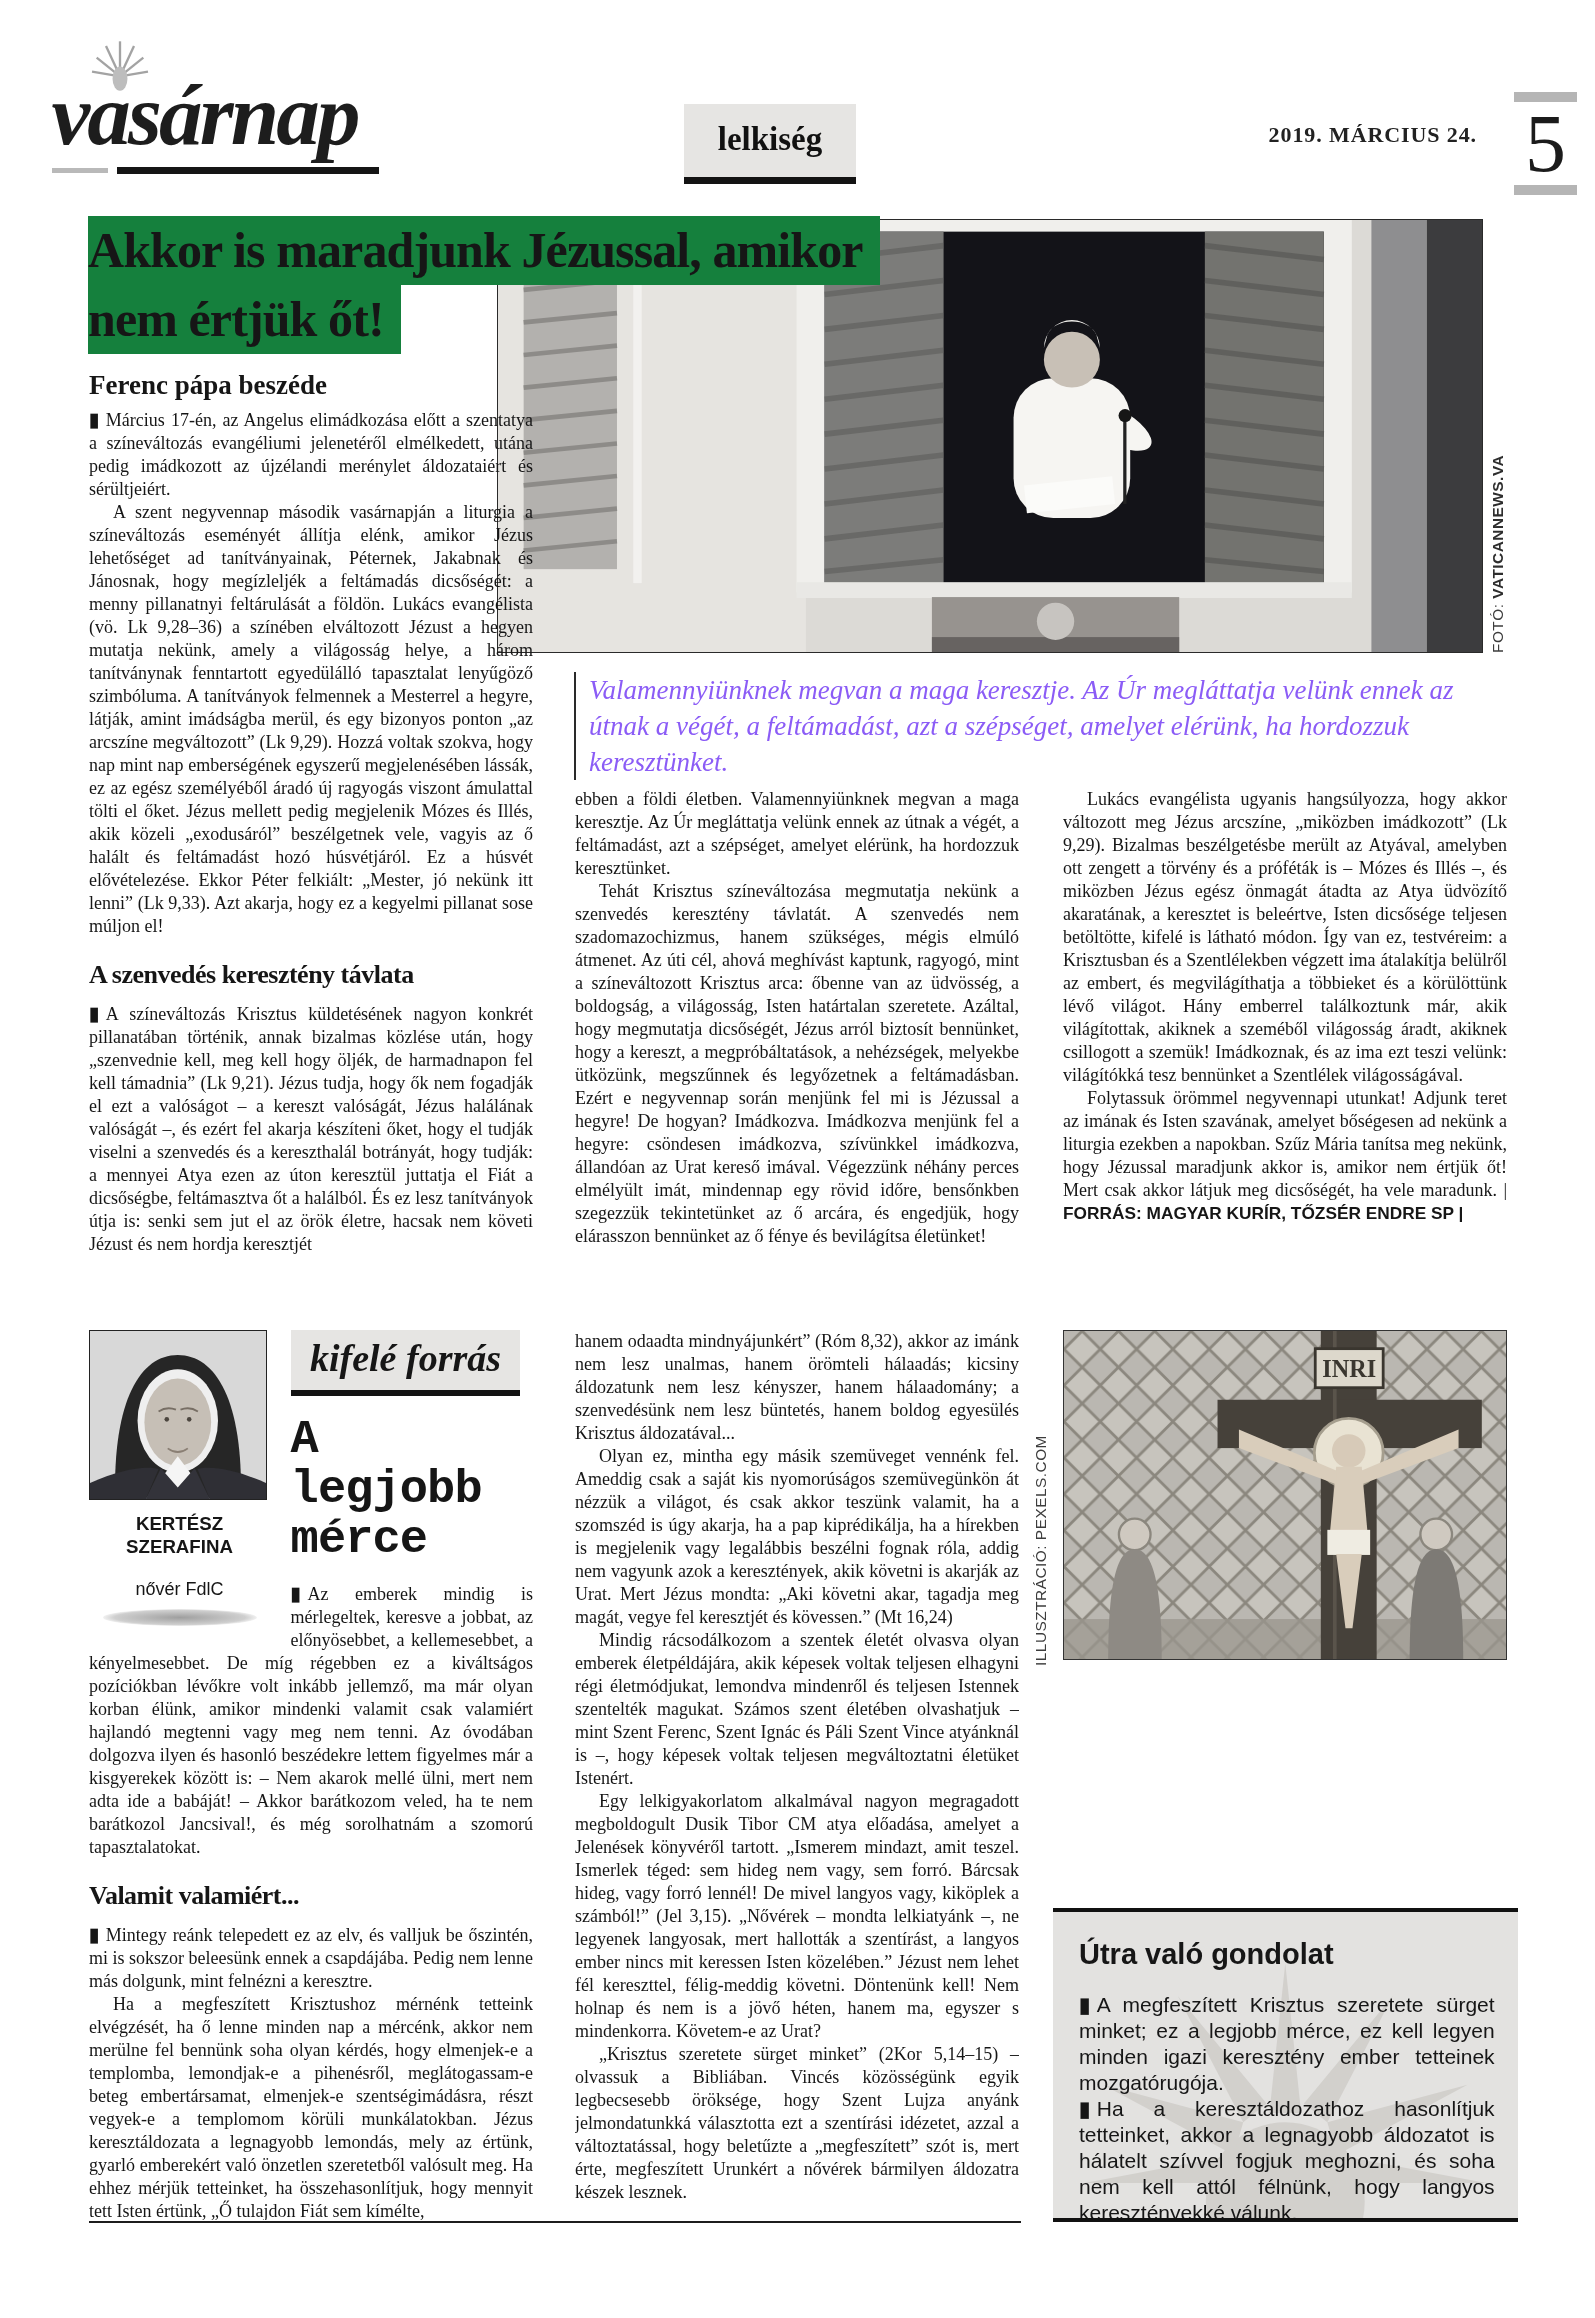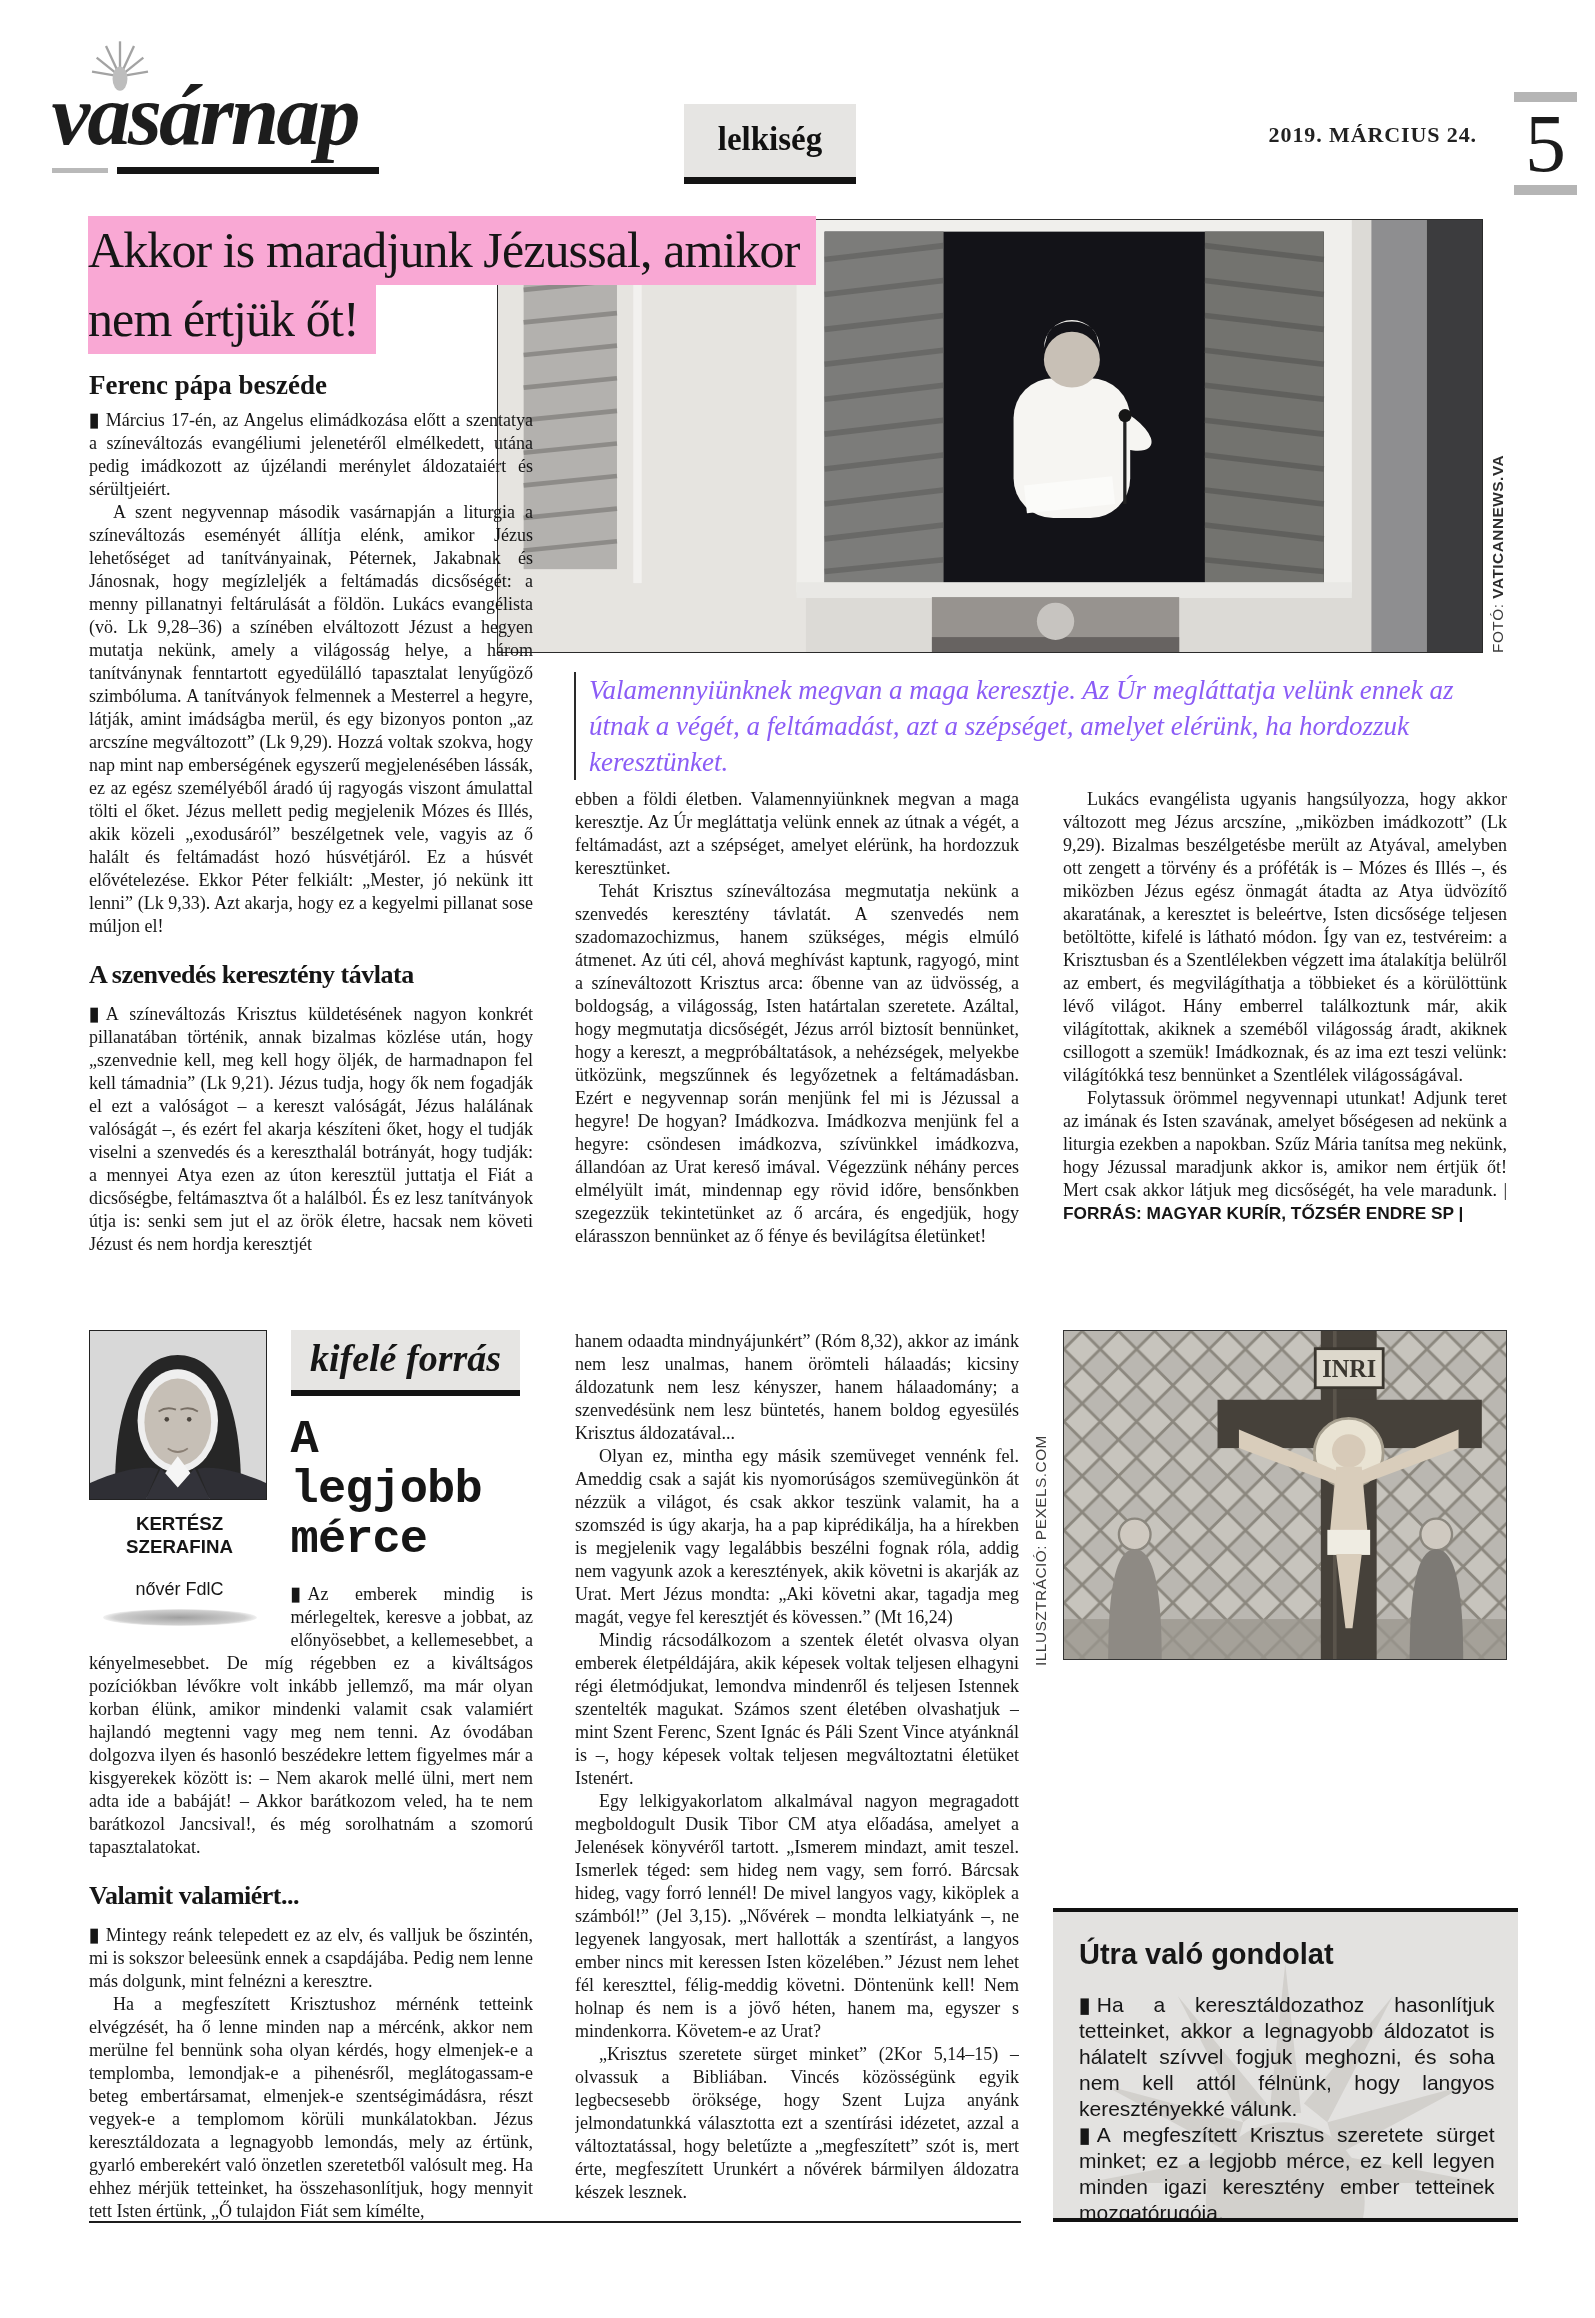--- a/index.html
+++ b/index.html
@@ -29,22 +29,22 @@
   .popephoto{position:absolute;left:497px;top:219px;width:986px;height:434px;
         border:1.4px solid #2a2a2a;box-sizing:border-box;background:#dcdad6;}
   .vcred{position:absolute;writing-mode:vertical-rl;transform:rotate(180deg);
         font-family:"Liberation Sans",sans-serif;font-size:15.4px;color:#3c3c3c;letter-spacing:0.5px;}
   .vcred b{font-weight:700;color:#2e2e2e;}
   #cred-photo{left:1489px;top:445px;height:208px;}
   #cred-illu{left:1032px;top:1352px;height:314px;}
 
   
   .headline{position:absolute;left:88px;top:216px;width:1033px;z-index:5;}
-  .headline .hl{display:inline-block;background:#f9a8d4;font-size:50px;line-height:69px;
-        font-weight:400;letter-spacing:-0.9px;padding-right:17px;white-space:nowrap;}
+  .headline .hl{display:inline-block;background:#15803d;font-size:50px;line-height:69px;
+        font-weight:700;letter-spacing:-0.9px;padding-right:17px;white-space:nowrap;}
   .subtitle{position:absolute;left:89px;top:370px;font-size:27px;font-weight:700;z-index:5;}
 
   
   .caption{position:absolute;left:574px;top:672px;width:923px;border-left:2.8px solid #2a2a2a;
         padding-left:13px;font-style:italic;font-size:27px;line-height:36px;color:#8b5cf6;}
 
   
   .bcol{position:absolute;width:444px;font-size:18px;line-height:23px;text-align:justify;overflow:hidden;}
   .bcol p{margin:0;}
   .bcol p.ind{text-indent:24px;}
@@ -321,20 +321,20 @@
             <polygon points="230,-310 90,-40 40,-80"></polygon>
           <polygon points="-230,-310 -90,-40 -40,-80"></polygon>
             <polygon points="390,-120 110,30 90,-40"></polygon>
           <polygon points="-390,-120 -110,30 -90,-40"></polygon>
             <polygon points="430,90 120,90 110,30"></polygon>
           <polygon points="-430,90 -120,90 -110,30"></polygon>
         </g>
       </g>
     </svg>
     <h3 class="uboxtitle">Útra való gondolat</h3>
+    <p><span class="pm">▮</span><span>A megfeszített Krisztus szeretete sürget minket; ez a legjobb mérce, ez kell legyen minden igazi keresztény ember tetteinek mozgatórugója.</span></p>
     <p><span class="pm">▮</span><span>Ha a keresztáldozathoz hasonlítjuk tetteinket, akkor a legnagyobb áldozatot is hálatelt szívvel fogjuk meghozni, és soha nem kell attól félnünk, hogy langyos keresztényekké válunk.</span></p>
-    <p><span class="pm">▮</span><span>A megfeszített Krisztus szeretete sürget minket; ez a legjobb mérce, ez kell legyen minden igazi keresztény ember tetteinek mozgatórugója.</span></p>
   </div>
 
   <div class="footrule"></div>
 
 </div>
 
 
 </body></html>

